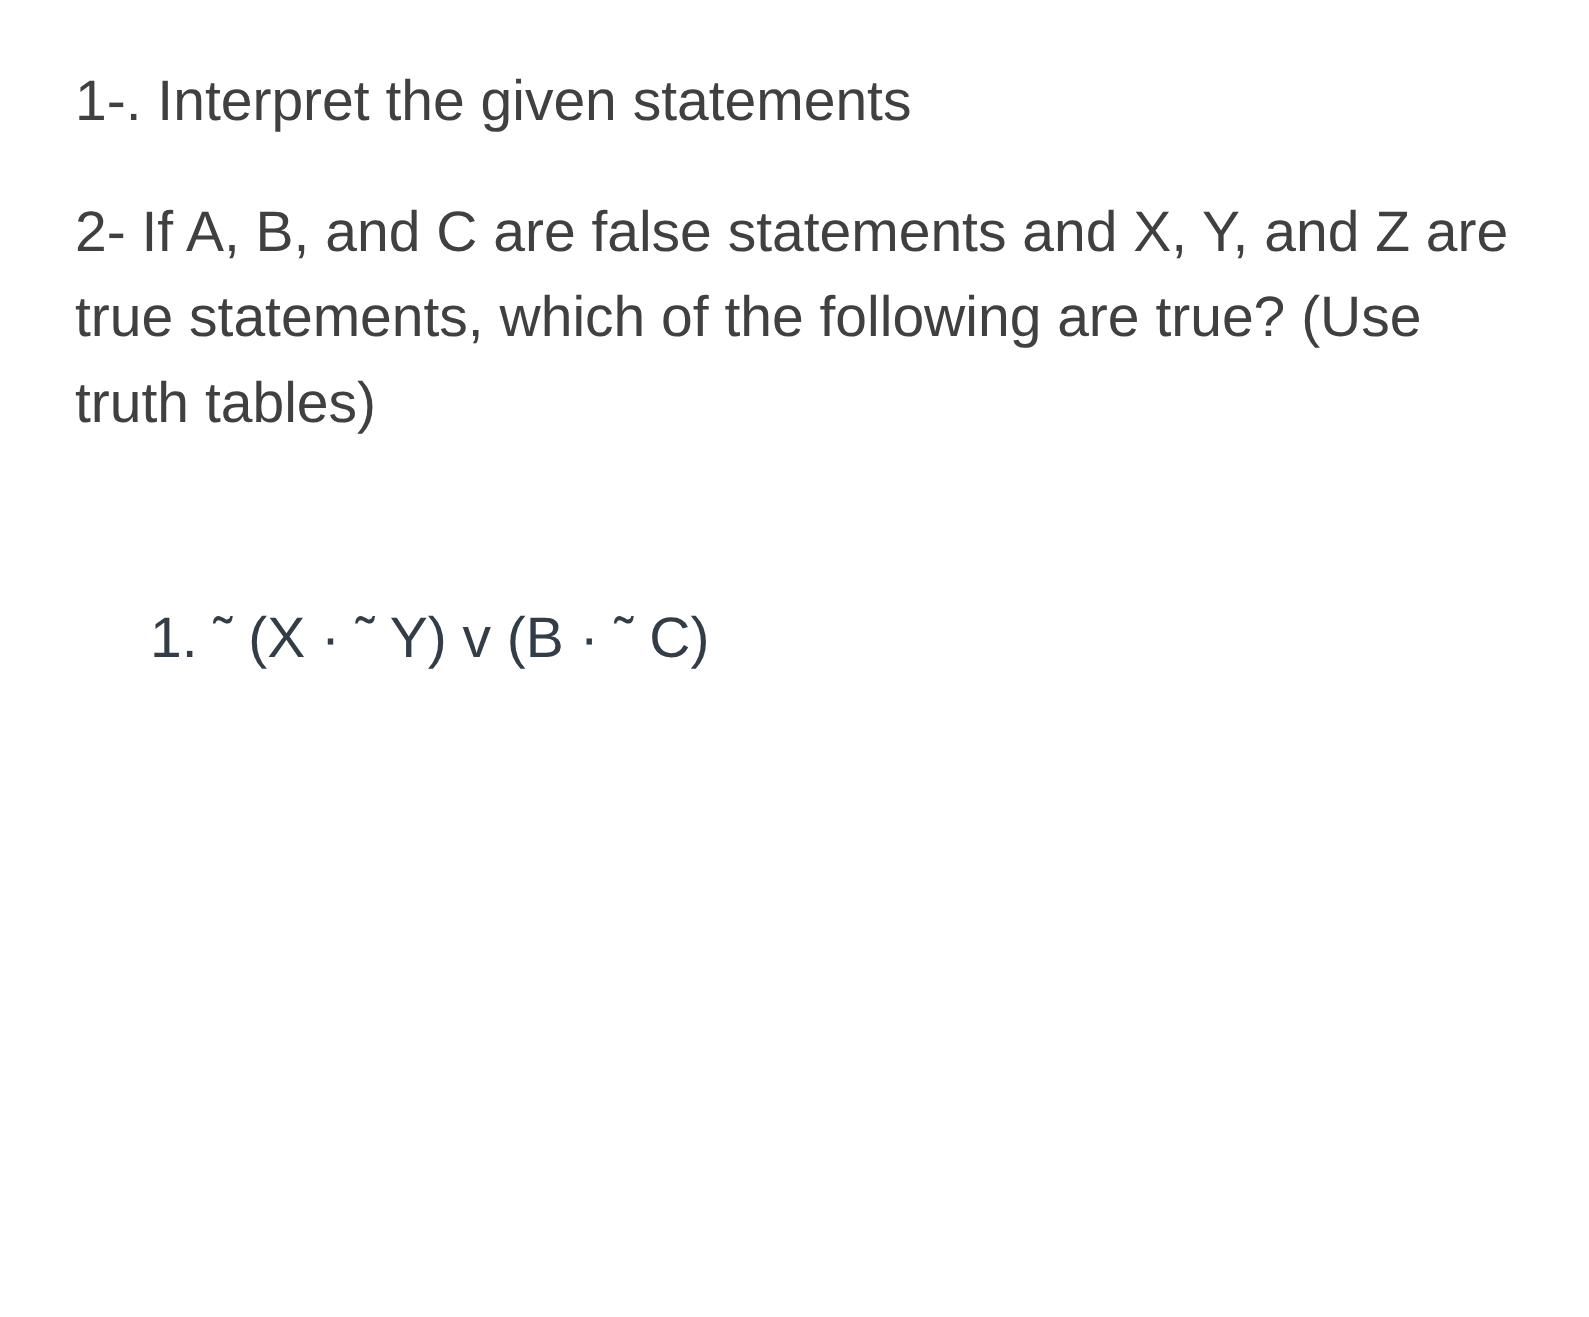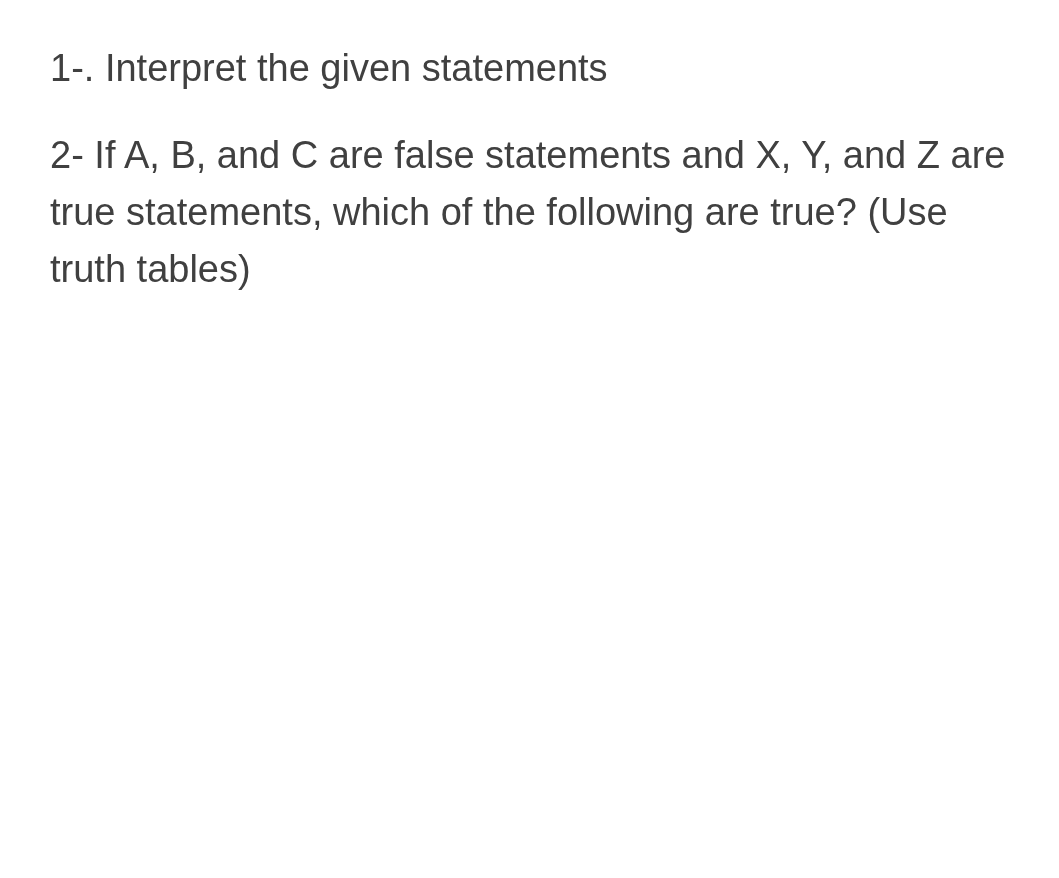--- a/index.html
+++ b/index.html
@@ -43,13 +43,17 @@
     }
   </style>
 </head>
 <body>
 
 <div class="paragraph">1-. Interpret the given statements</div>
 
 <div class="paragraph paragraph-2">2- If A, B, and C are false statements and X, Y, and Z are true statements, which of the following are true? (Use truth tables)</div>
 
 <div class="list">
+  <div class="list-item">
+    <span class="item-number">1.</span>
+    <span class="item-text"> ˜ (X · ˜ Y) v (B · ˜ C)</span>
+  </div>
 </div>
 
 </body></html>

